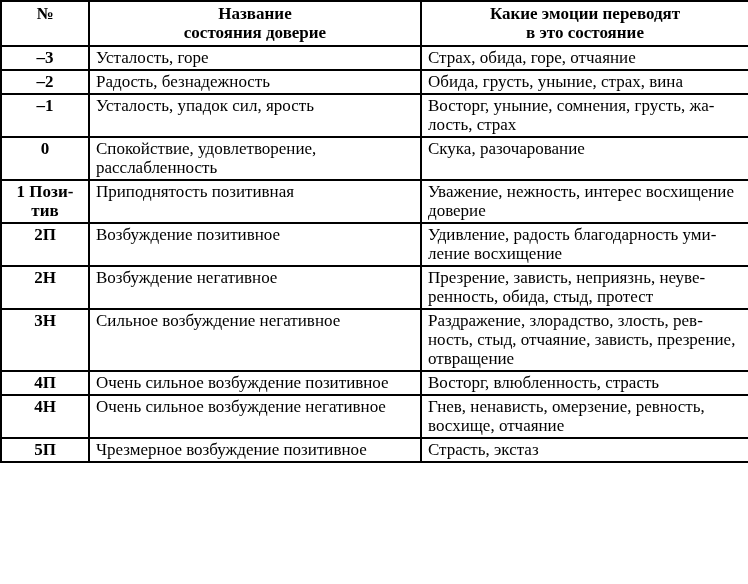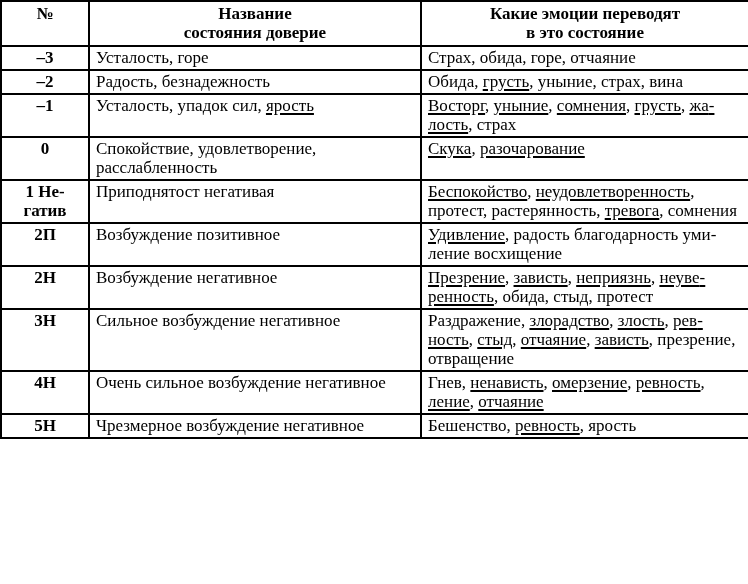--- a/index.html
+++ b/index.html
@@ -35,21 +35,20 @@
   }
   td.num {
     font-weight: bold;
     text-align: center;
     white-space: pre-line;
     padding-left: 2px;
     padding-right: 2px;
   }
   td.state, td.emo { text-align: left; }
   .u {
-    text-decoration: underline;
     text-decoration-thickness: 1.5px;
     text-underline-offset: 2px;
     text-align: right;
   }
 </style>
 </head>
 <body>
 
 <div class="page">
   <table class="emotions">
@@ -82,45 +81,50 @@
         <td class="num">–1</td>
         <td class="state"><span>Усталость, упадок сил, </span><span class="u">ярость</span></td>
         <td class="emo"><span class="u">Восторг</span><span>, </span><span class="u">уныние</span><span>, </span><span class="u">сомнения</span><span>, </span><span class="u">грусть</span><span>, </span><span class="u">жа­лость</span><span>, страх</span></td>
       </tr>
       <tr>
         <td class="num">0</td>
         <td class="state"><span>Спокойствие, удовлетворение, расслабленность</span></td>
         <td class="emo"><span class="u">Скука</span><span>, </span><span class="u">разочарование</span></td>
       </tr>
       <tr>
-        <td class="num">1 Не-
-гатив</td>
-        <td class="state"><span>Приподнятост негативая</span></td>
-        <td class="emo"><span class="u">Беспокойство</span><span>, </span><span class="u">неудовлетворенность</span><span>, протест, растерянность, </span><span class="u">тревога</span><span>, со­мнения</span></td>
+        <td class="num">1 Пози-
+тив</td>
+        <td class="state"><span>Приподнятость позитивная</span></td>
+        <td class="emo"><span class="u">Уважение</span><span>, </span><span class="u">нежность</span><span>, </span><span class="u">интерес</span><span> восхище­ние </span><span class="u">доверие</span></td>
       </tr>
       <tr>
         <td class="num">2П</td>
         <td class="state"><span>Возбуждение позитивное</span></td>
         <td class="emo"><span class="u">Удивление</span><span>, радость благодарность уми­ление восхищение</span></td>
       </tr>
       <tr>
         <td class="num">2Н</td>
         <td class="state"><span>Возбуждение негативное</span></td>
         <td class="emo"><span class="u">Презрение</span><span>, </span><span class="u">зависть</span><span>, </span><span class="u">неприязнь</span><span>, </span><span class="u">неуве­ренность</span><span>, обида, стыд, протест</span></td>
       </tr>
       <tr>
         <td class="num">3Н</td>
         <td class="state"><span>Сильное возбуждение негативное</span></td>
         <td class="emo"><span>Раздражение, </span><span class="u">злорадство</span><span>, </span><span class="u">злость</span><span>, </span><span class="u">рев­ность</span><span>, </span><span class="u">стыд</span><span>, </span><span class="u">отчаяние</span><span>, </span><span class="u">зависть</span><span>, презре­ние, отвращение</span></td>
       </tr>
       <tr>
+        <td class="num">4П</td>
+        <td class="state"><span>Очень сильное возбуждение позитивное</span></td>
+        <td class="emo"><span>Восторг, влюбленность, страсть</span></td>
+      </tr>
+      <tr>
         <td class="num">4Н</td>
         <td class="state"><span>Очень сильное возбуждение негативное</span></td>
-        <td class="emo"><span>Гнев, </span><span class="u">ненависть</span><span>, </span><span class="u">омерзение</span><span>, </span><span class="u">ревность</span><span>, </span><span class="u">ление</span><span>, </span><span class="u">отчаяние</span></td>
+        <td class="emo"><span>Гнев, </span><span class="u">ненависть</span><span>, </span><span class="u">омерзение</span><span>, </span><span class="u">ревность</span><span>, </span><span class="u">восхище</span><span>, </span><span class="u">отчаяние</span></td>
       </tr>
       <tr>
-        <td class="num">5Н</td>
-        <td class="state"><span>Чрезмерное возбуждение негативное</span></td>
-        <td class="emo"><span>Бешенство, </span><span class="u">ревность</span><span>, ярость</span></td>
+        <td class="num">5П</td>
+        <td class="state"><span>Чрезмерное возбуждение позитивное</span></td>
+        <td class="emo"><span>Страсть, экстаз</span></td>
       </tr>
     </tbody>
   </table>
 </div>
 
 </body></html>

